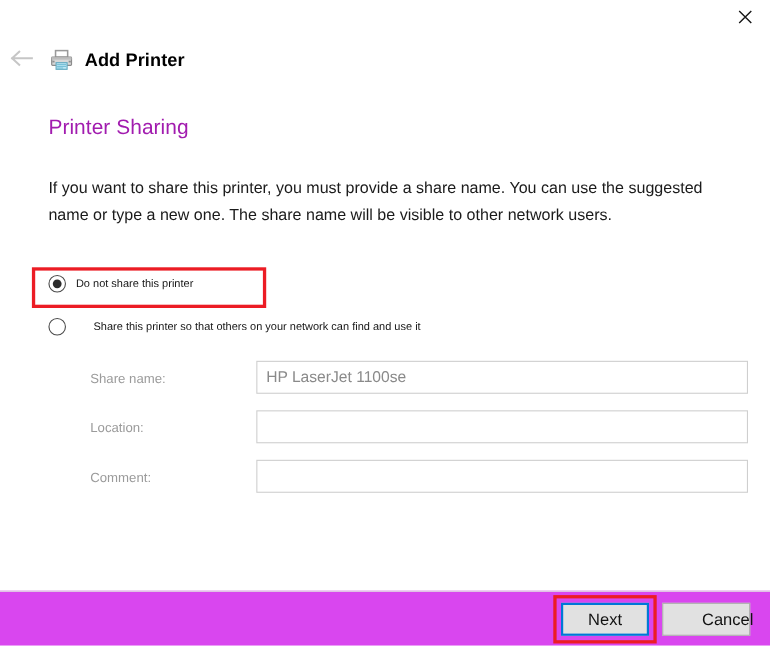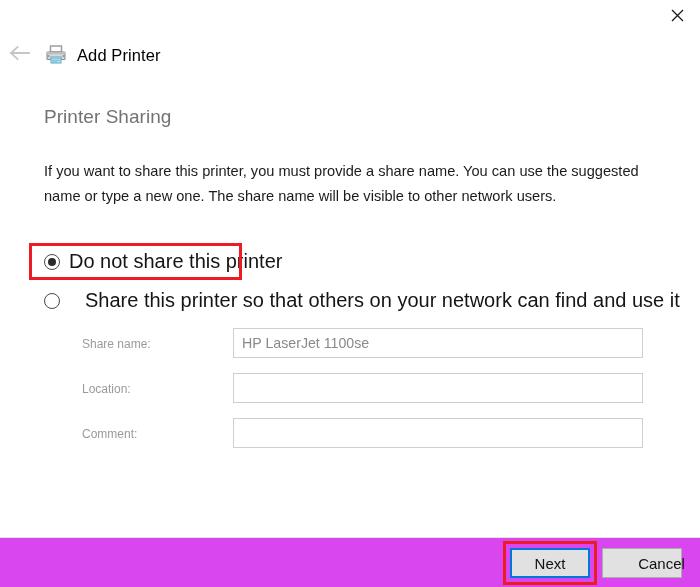--- a/index.html
+++ b/index.html
@@ -41,20 +41,21 @@
 
   
   .header {
     position: absolute;
     top: 38px;
     left: 0;
     width: 700px;
     height: 34px;
     display: flex;
     align-items: center;
+    font-weight: bold;
   }
   .back-arrow {
     width: 40px;
     height: 34px;
     display: flex;
     align-items: center;
     justify-content: center;
     cursor: pointer;
   }
   .printer-icon {
@@ -77,21 +78,21 @@
     position: absolute;
     top: 0; left: 0;
     width: 700px;
     height: 537px;
   }
   .page-title {
     position: absolute;
     left: 44px;
     top: 106px;
     font-size: 19px;
-    color: #737373;
+    color: #a21caf;
     letter-spacing: 0.05px;
   }
   .desc {
     position: absolute;
     left: 44px;
     top: 159px;
     width: 608px;
     font-size: 14.6px;
     line-height: 25px;
     color: #1b1b1b;
@@ -130,21 +131,21 @@
   .radio-row.r1 .radio-mark::after {
     content: "";
     position: absolute;
     left: 50%; top: 50%;
     transform: translate(-50%, -50%);
     width: 8px; height: 8px;
     border-radius: 50%;
     background: #2b2b2b;
   }
   .radio-label {
-    font-size: 20px;
+    font-size: 10px;
     color: #151515;
     white-space: nowrap;
   }
 
   
   .form {
     position: absolute;
     left: 0;
     top: 328px;
     width: 700px;
@@ -157,21 +158,21 @@
     position: absolute;
     left: 82px;
     top: 9px;
     font-size: 12px;
     color: #9b9b9b;
   }
   .field-input {
     position: absolute;
     left: 233px;
     top: 0;
-    width: 410px;
+    width: 447px;
     height: 30px;
     box-sizing: border-box;
     border: 1px solid #cfcfcf;
     background: #ffffff;
     font-family: "Liberation Sans", sans-serif;
     font-size: 14.2px;
     color: #8a8a8a;
     padding: 0 8px;
     outline: none;
   }

